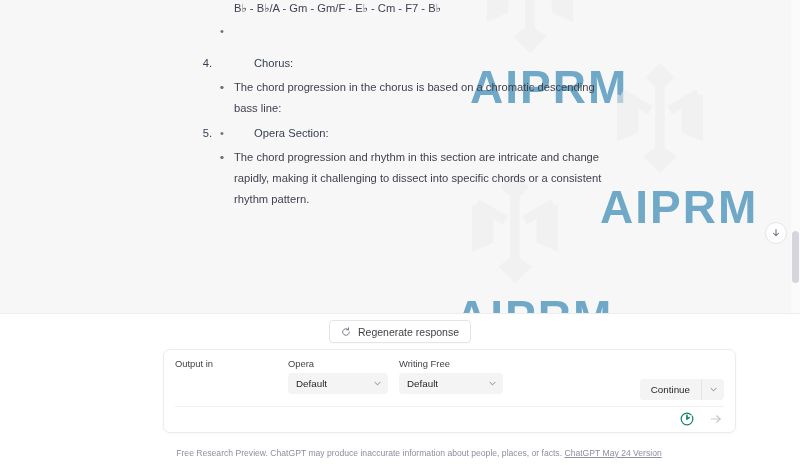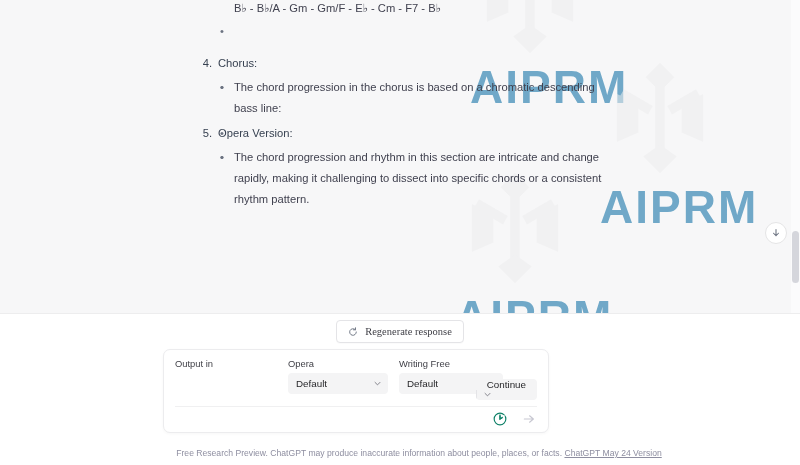--- a/index.html
+++ b/index.html
@@ -84,20 +84,21 @@
     width: 22px;
     text-align: right;
     color: #374151;
     font-size: 11.2px;
     line-height: 20px;
   }
   .li-title {
     color: #374151;
     font-size: 11.2px;
     line-height: 20px;
+    margin-left: 36px;
   }
 
   ul.sub {
     list-style: none;
     margin: 0;
     padding: 0;
   }
   ul.sub > li {
     position: relative;
     padding-left: 16px;
@@ -194,30 +195,30 @@
     display: inline-flex;
     align-items: center;
     gap: 7px;
     height: 23px;
     padding: 0 11px;
     background: #ffffff;
     border: 1px solid #e4e4e7;
     border-radius: 4px;
     color: #3f3f46;
     font-size: 10.5px;
-    font-family: Liberation Serif, serif;
+    font-family: Liberation Sans, sans-serif;
     box-sizing: border-box;
     box-shadow: 0 1px 1px rgba(0,0,0,0.02);
   }
 
   .aiprm-panel {
     position: absolute;
     left: 163px;
     top: 35px;
-    width: 386px;
+    width: 573px;
     height: 84px;
     background: #ffffff;
     border: 1px solid #ececee;
     border-radius: 7px;
     box-sizing: border-box;
     box-shadow: 0 1px 3px rgba(0,0,0,0.035);
   }
 
   .selector-row {
     position: absolute;
@@ -263,21 +264,20 @@
   .continue-group {
     position: absolute;
     top: 21px;
     right: 0px;
     display: flex;
     align-items: stretch;
     height: 21px;
     background: #f4f4f5;
     border-radius: 4px;
     overflow: hidden;
-    flex-direction: column;
   }
   .continue-main {
     display: flex;
     align-items: center;
     padding: 0 11px;
     color: #27272a;
     font-size: 9.8px;
     white-space: nowrap;
     font-family: "Liberation Sans", sans-serif;
   }
@@ -402,21 +402,21 @@
           </li>
         </ul>
       </div>
 
       <ol class="outline" id="outline-root" style="position:absolute; left:0; top:53px; width:800px;">
           <li><span class="num-marker">4.</span><span class="li-title">Chorus:</span><ul class="sub">
               <li><span class="dot">•</span></li>
               <li><span class="dot">•</span><span>The chord progression in the chorus is based on a chromatic descending bass line:</span></li>
               <li><span class="dot">•</span></li>
             </ul></li>
-          <li><span class="num-marker">5.</span><span class="li-title">Opera Version:</span><ul class="sub">
+          <li><span class="num-marker">5.</span><span class="li-title">Opera Section:</span><ul class="sub">
               <li><span class="dot">•</span></li>
               <li><span class="dot">•</span><span>The chord progression and rhythm in this section are intricate and change rapidly, making it challenging to dissect into specific chords or a consistent rhythm pattern.</span></li>
             </ul></li>
         </ol>
 
     </div>
 
     <div class="scrollbar-track">
       <div class="scrollbar-thumb"></div>
     </div>

